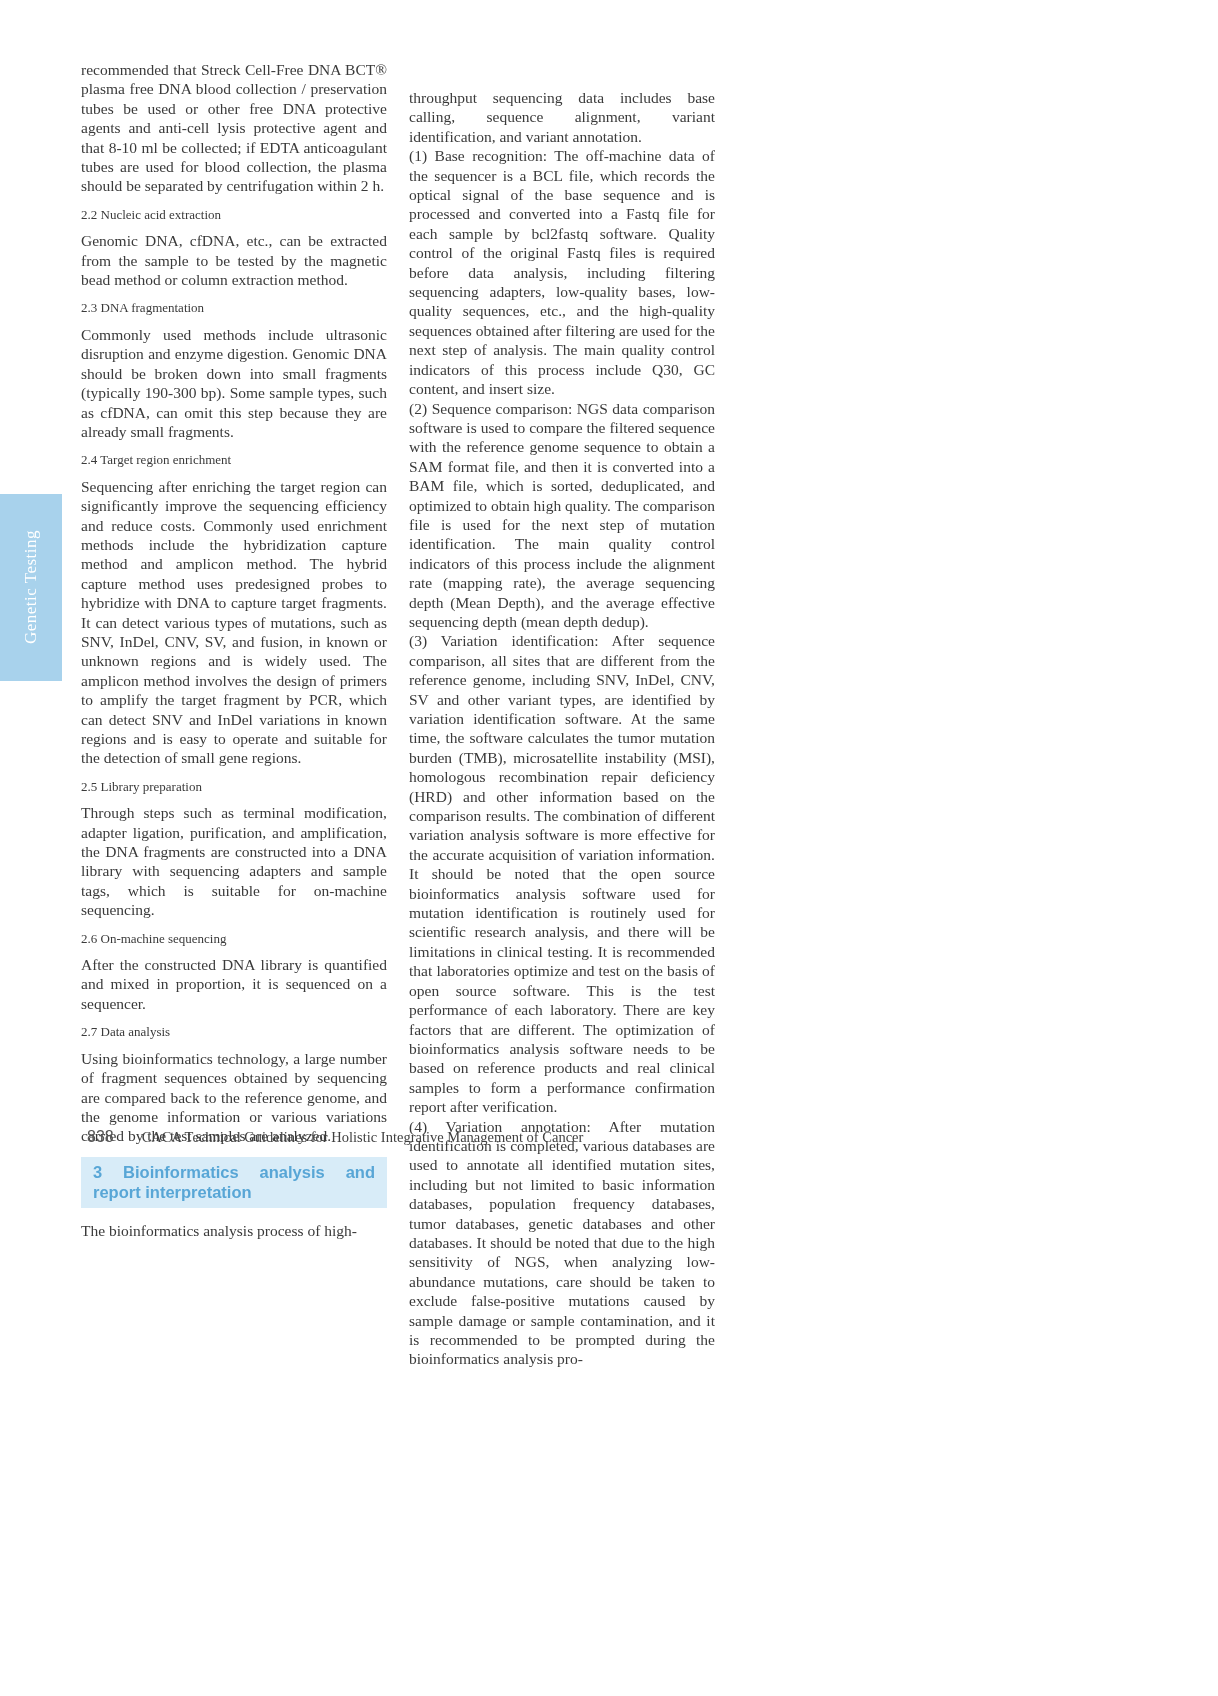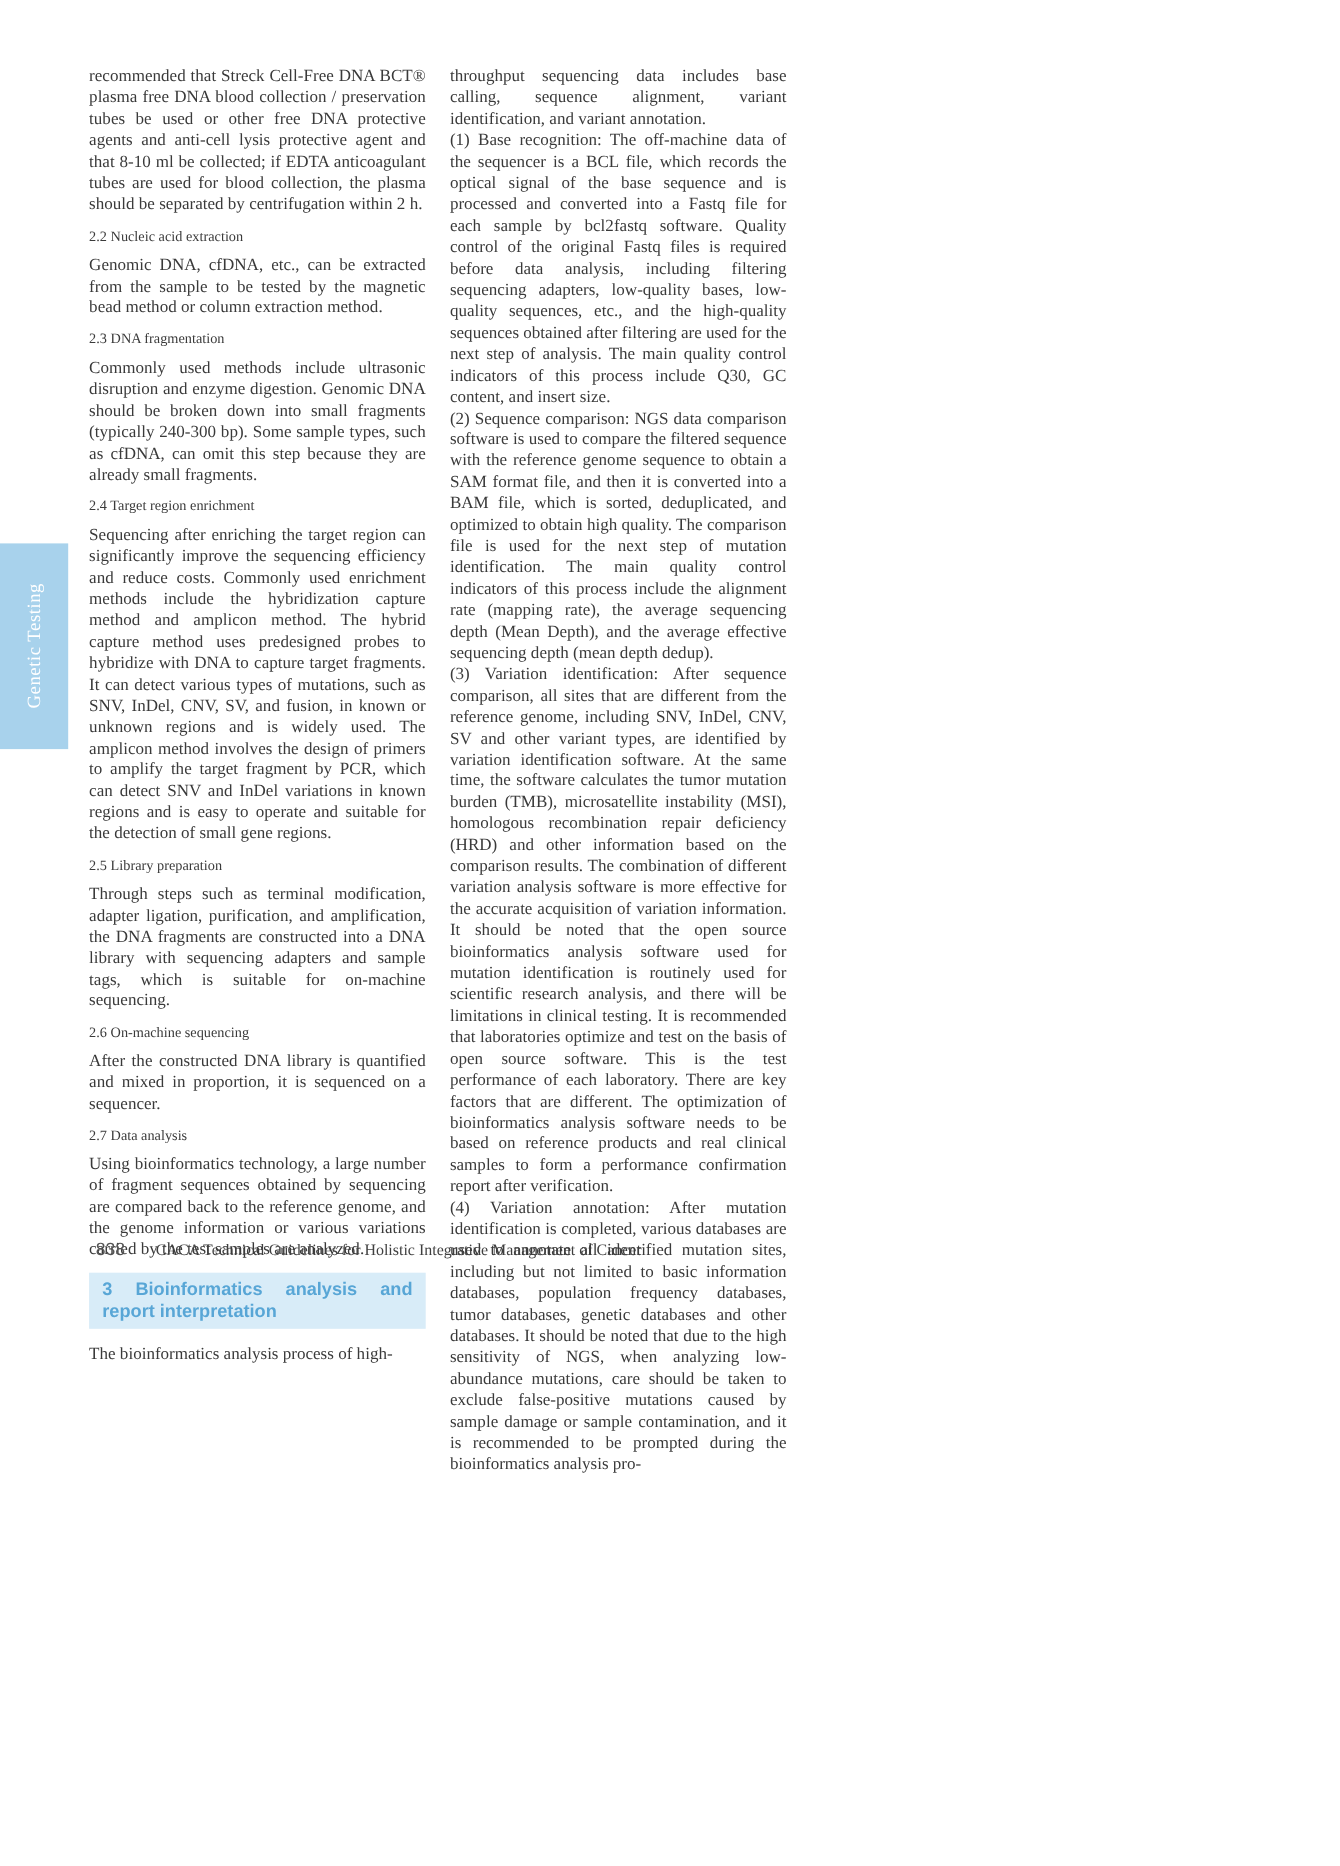--- a/index.html
+++ b/index.html
@@ -37,21 +37,21 @@
   
   .col {
     position: absolute;
     top: 60px;
     width: 306px;
     font-size: 15.5px;
     line-height: 19.4px;
     text-align: justify;
   }
   .col-left  { left: 81px; }
-  .col-right { left: 409px; }
+  .col-right { left: 409px; margin-top: 28px; }
 
   .col p { margin: 0; }
 
   .subheading {
     font-size: 13px;
     font-weight: normal;
     margin: 9px 0 7px 0;
     text-align: justify;
   }
 
@@ -96,21 +96,21 @@
     <span>Genetic Testing</span>
   </div>
 
   <div class="col col-left">
     <p>recommended that Streck Cell-Free DNA BCT® plasma free DNA blood collection / preservation tubes be used or other free DNA protective agents and anti-cell lysis protective agent and that 8-10 ml be collected; if EDTA anticoagulant tubes are used for blood collection, the plasma should be separated by centrifugation within 2 h.</p>
 
     <h3 class="subheading">2.2 Nucleic acid extraction</h3>
     <p>Genomic DNA, cfDNA, etc., can be extracted from the sample to be tested by the magnetic bead method or column extraction method.</p>
 
     <h3 class="subheading">2.3 DNA fragmentation</h3>
-    <p>Commonly used methods include ultrasonic disruption and enzyme digestion. Genomic DNA should be broken down into small fragments (typically 240-300 bp). Some sample types, such as cfDNA, can omit this step because they are already small fragments.</p>
+    <p>Commonly used methods include ultrasonic disruption and enzyme digestion. Genomic DNA should be broken down into small fragments (typically 190-300 bp). Some sample types, such as cfDNA, can omit this step because they are already small fragments.</p>
 
     <h3 class="subheading">2.4 Target region enrichment</h3>
     <p>Sequencing after enriching the target region can significantly improve the sequencing efficiency and reduce costs. Commonly used enrichment methods include the hybridization capture method and amplicon method. The hybrid capture method uses predesigned probes to hybridize with DNA to capture target fragments. It can detect various types of mutations, such as SNV, InDel, CNV, SV, and fusion, in known or unknown regions and is widely used. The amplicon method involves the design of primers to amplify the target fragment by PCR, which can detect SNV and InDel variations in known regions and is easy to operate and suitable for the detection of small gene regions.</p>
 
     <h3 class="subheading">2.5 Library preparation</h3>
     <p>Through steps such as terminal modification, adapter ligation, purification, and amplification, the DNA fragments are constructed into a DNA library with sequencing adapters and sample tags, which is suitable for on-machine sequencing.</p>
 
     <h3 class="subheading">2.6 On-machine sequencing</h3>
     <p>After the constructed DNA library is quantified and mixed in proportion, it is sequenced on a sequencer.</p>
 

